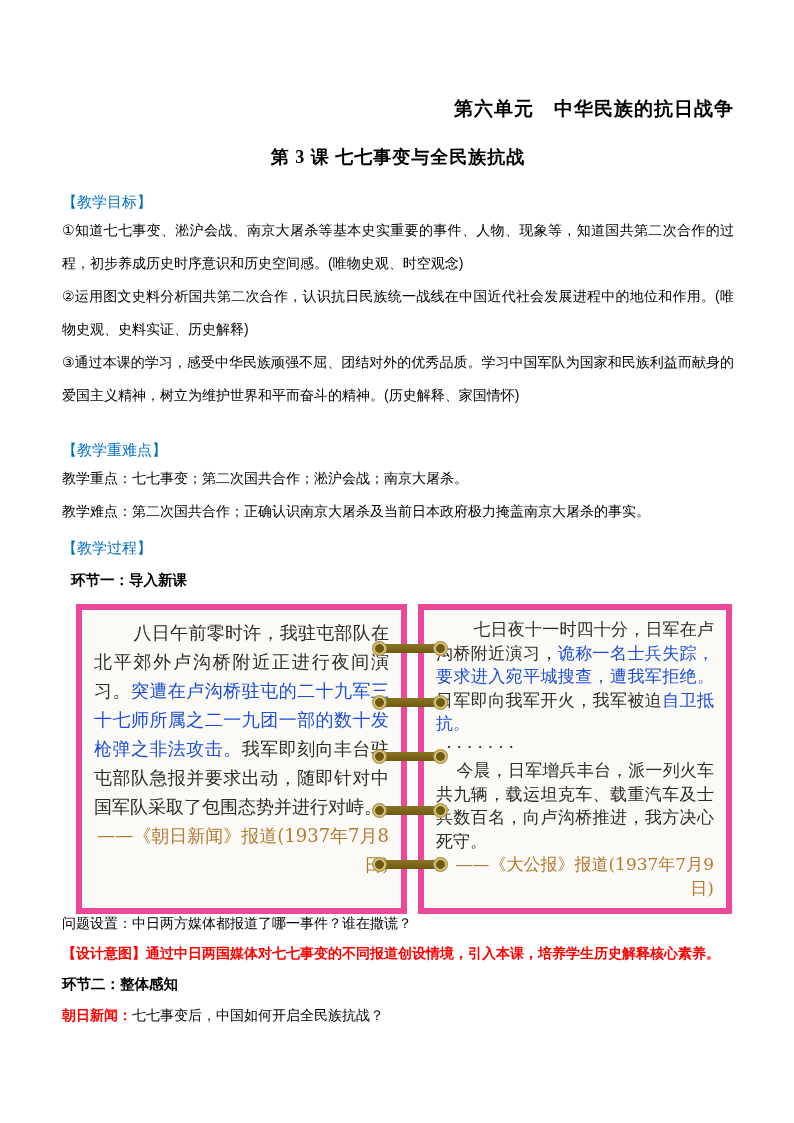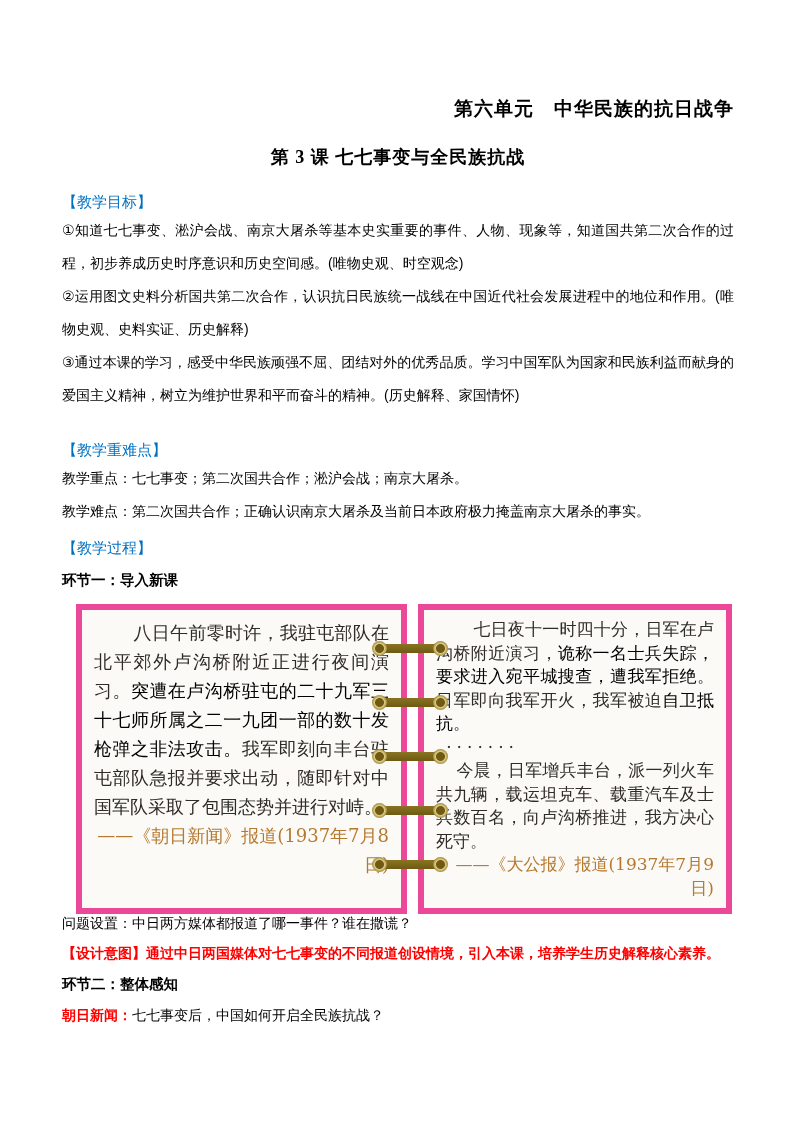--- a/index.html
+++ b/index.html
@@ -23,21 +23,21 @@
   
   .cards{position:relative;height:306px;margin-top:6px;}
   .card{position:absolute;top:2px;height:310px;box-sizing:border-box;background:#fbfaf6;
         border:6px solid #ec4899;padding:8px 12px 6px 12px;
         font-family:"DejaVu Serif","Liberation Serif",serif;color:#2e2b28;}
   .card-left{left:14px;width:331px;font-size:18px;line-height:29px;}
   .card-right{left:356px;width:314px;font-size:17px;line-height:23.5px;}
   .card p{margin:0;text-align:justify;}
   .indent2{text-indent:2.2em;}
   .indent1{text-indent:1.2em;}
-  .card-red{color:#000000;}
+  .card-red{color:#1d4ed8;}
   .dots-line{letter-spacing:5px;text-indent:0.6em;text-align:left !important;}
   .card-attr{text-align:right !important;color:#b5782f;}
 
   
   .clip{position:absolute;left:316px;width:64px;height:9px;z-index:3;
         background:linear-gradient(#8a7322,#6e5a12);border-radius:4px;}
   .clip::before,.clip::after{content:"";position:absolute;top:-3px;width:15px;height:15px;border-radius:50%;
         background:radial-gradient(circle at 50% 50%, #6e5a12 38%, #decb86 46%, #8a7322 80%);}
   .clip::before{left:-6px;}
   .clip::after{right:-6px;}
@@ -54,21 +54,21 @@
     <p class="sec-header blue">【教学目标】</p>
     <p class="body-p">①知道七七事变、淞沪会战、南京大屠杀等基本史实重要的事件、人物、现象等，知道国共第二次合作的过程，初步养成历史时序意识和历史空间感。(唯物史观、时空观念)</p>
     <p class="body-p">②运用图文史料分析国共第二次合作，认识抗日民族统一战线在中国近代社会发展进程中的地位和作用。(唯物史观、史料实证、历史解释)</p>
     <p class="body-p">③通过本课的学习，感受中华民族顽强不屈、团结对外的优秀品质。学习中国军队为国家和民族利益而献身的爱国主义精神，树立为维护世界和平而奋斗的精神。(历史解释、家国情怀)</p>
 
     <p class="sec-header blue" style="margin-top:26px;">【教学重难点】</p>
     <p class="plain-line">教学重点：七七事变；第二次国共合作；淞沪会战；南京大屠杀。</p>
     <p class="plain-line">教学难点：第二次国共合作；正确认识南京大屠杀及当前日本政府极力掩盖南京大屠杀的事实。</p>
 
     <p class="sec-header blue" style="margin-top:8px;">【教学过程】</p>
-    <p class="step-title" style="margin-top:4px;">环节一：导入新课</p>
+    <p class="step-title" style="margin-top:4px;margin-left:9px;">环节一：导入新课</p>
 
     <div class="cards">
 
       <div class="card card-left">
         <p class="indent2"><span>八日午前零时许，我驻屯部队在北平郊外卢沟桥附近正进行夜间演习。</span><span class="card-red">突遭在卢沟桥驻屯的二十九军三十七师所属之二一九团一部的数十发枪弹之非法攻击。</span><span>我军即刻向丰台驻屯部队急报并要求出动，随即针对中国军队采取了包围态势并进行对峙。</span></p>
         <p class="card-attr">——《朝日新闻》报道(1937年7月8日)</p>
       </div>
 
       <div class="card card-right">
         <p class="indent2"><span>七日夜十一时四十分，日军在卢沟桥附近演习，</span><span class="card-red">诡称一名士兵失踪，要求进入宛平城搜查，遭我军拒绝。</span><span>日军即向我军开火，我军被迫</span><span class="card-red">自卫抵抗。</span></p>

